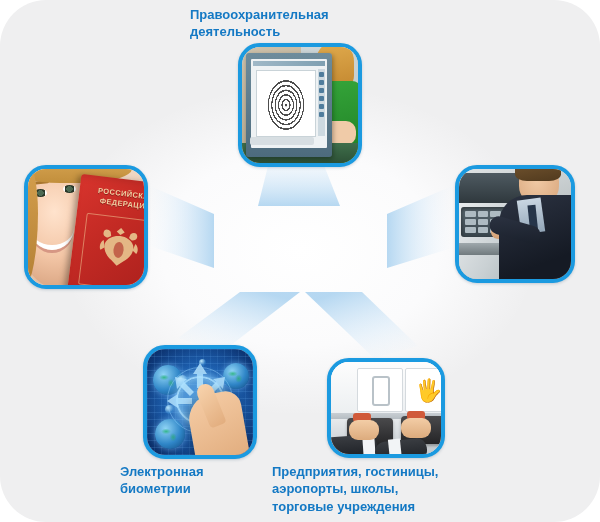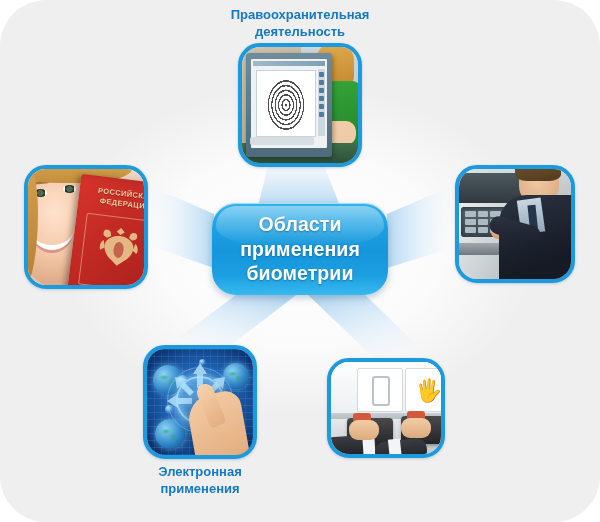--- a/index.html
+++ b/index.html
@@ -105,21 +105,21 @@
   
   .label {
     position: absolute;
     color: #1479c4;
     font-size: 13px;
     font-weight: bold;
     line-height: 1.33;
     z-index: 7;
     white-space: pre-line;
   }
-  .label.c { text-align: center; }
+  .label.c { }
   .label.r { text-align: right; }
 
   
 
   
   .pp-bg { position:absolute; inset:0; background: linear-gradient(160deg,#f6e2d2,#e8c9b0 55%,#d9b295); }
   .pp-face {
     position:absolute; left:-12px; top:-6px; width:96px; height:128px;
     background: radial-gradient(ellipse 60px 72px at 40% 38%, #ffe3cd, #f3c6a6 62%, #deab89);
     border-radius: 48% 46% 44% 50%;
@@ -325,23 +325,20 @@
 
     <polygon points="214,214 214,268 150,246 150,186" fill="url(#bmLeft)"></polygon>
 
     <polygon points="387,214 387,268 452,248 452,186" fill="url(#bmRight)"></polygon>
 
     <polygon points="240,292 300,292 222,352 178,338" fill="url(#bmBL)"></polygon>
 
     <polygon points="305,292 362,292 418,346 374,358" fill="url(#bmBR)"></polygon>
   </svg>
 
-  <div class="center-node">
-    <div class="center-title"><span>Области</span><br><span>применения</span><br><span>биометрии</span></div>
-  </div>
 
   <div class="label c" style="left:190px; top:6px; width:220px;">Правоохранительная
 деятельность</div>
 
   <div class="card" style="left:238px; top:43px; width:124px; height:124px;">
     <div class="pic">
       <div class="fp-bg"></div>
       <div class="fp-person-bg"></div>
       <div class="fp-hair"></div>
       <div class="fp-shirt"></div>
@@ -458,21 +455,21 @@
         </g>
       </svg>
       <div class="ec-ring2"></div>
       <div class="ec-ring"></div>
       <div class="ec-hand"></div>
       <div class="ec-finger"></div>
     </div>
   </div>
 
   <div class="label c" style="left:120px; top:463px; width:160px;">Электронная
-применения</div>
+биометрии</div>
 
   <div class="card" style="left:327px; top:358px; width:118px; height:100px;">
     <div class="pic">
       <div class="hs-bg"></div>
       <div class="hs-wall"></div>
       <div class="hs-panel">
         <div class="hs-icon-phone"></div>
       </div>
       <div class="hs-panel2">
         <span class="hs-icon-hand">🖐</span>
@@ -490,14 +487,17 @@
       <div class="hs-arm" style="left:-10px; top:74px; width:56px; transform:rotate(-4deg);"></div>
       <div class="hs-cuff" style="left:32px; top:74px; transform:rotate(-4deg);"></div>
       <div class="hs-palm" style="left:18px; top:58px;"></div>
 
       <div class="hs-arm" style="left:44px; top:78px; width:52px; transform:rotate(-6deg);"></div>
       <div class="hs-cuff" style="left:58px; top:77px; transform:rotate(-6deg);"></div>
       <div class="hs-palm" style="left:70px; top:56px;"></div>
     </div>
   </div>
 
+  <div class="label c" style="left:272px; top:463px; width:228px;">Предприятия, гостиницы,
+аэропорты, школы,
+торговые учреждения</div>
 
 </div>
 
 </body></html>

